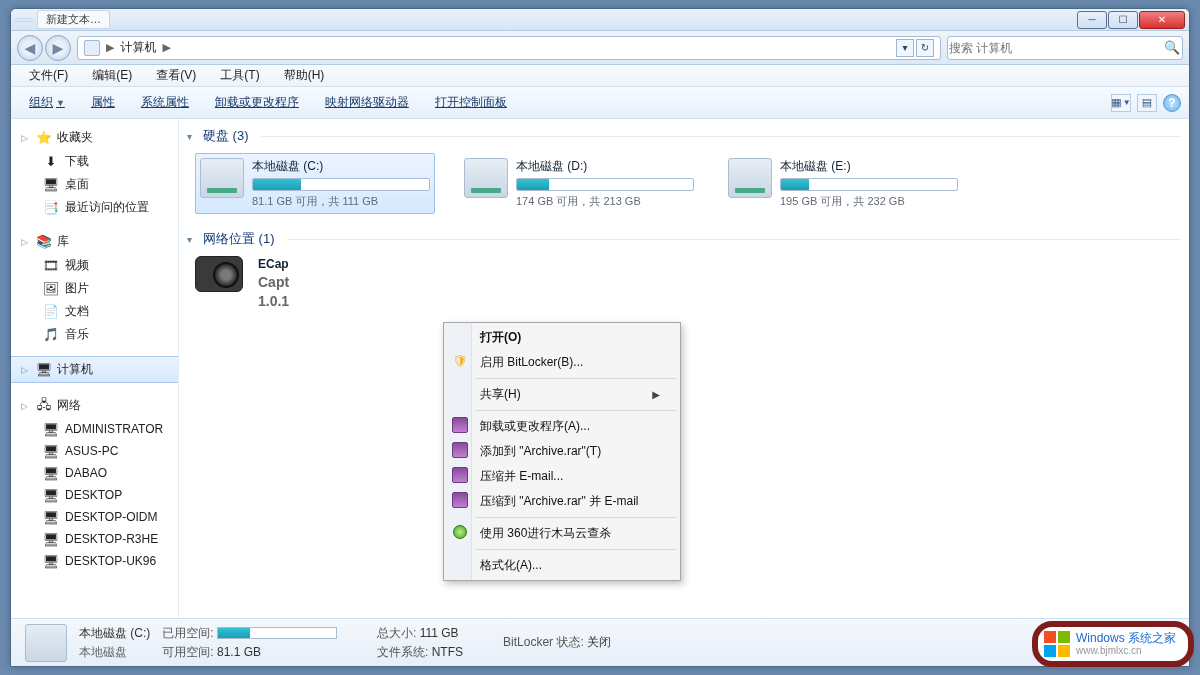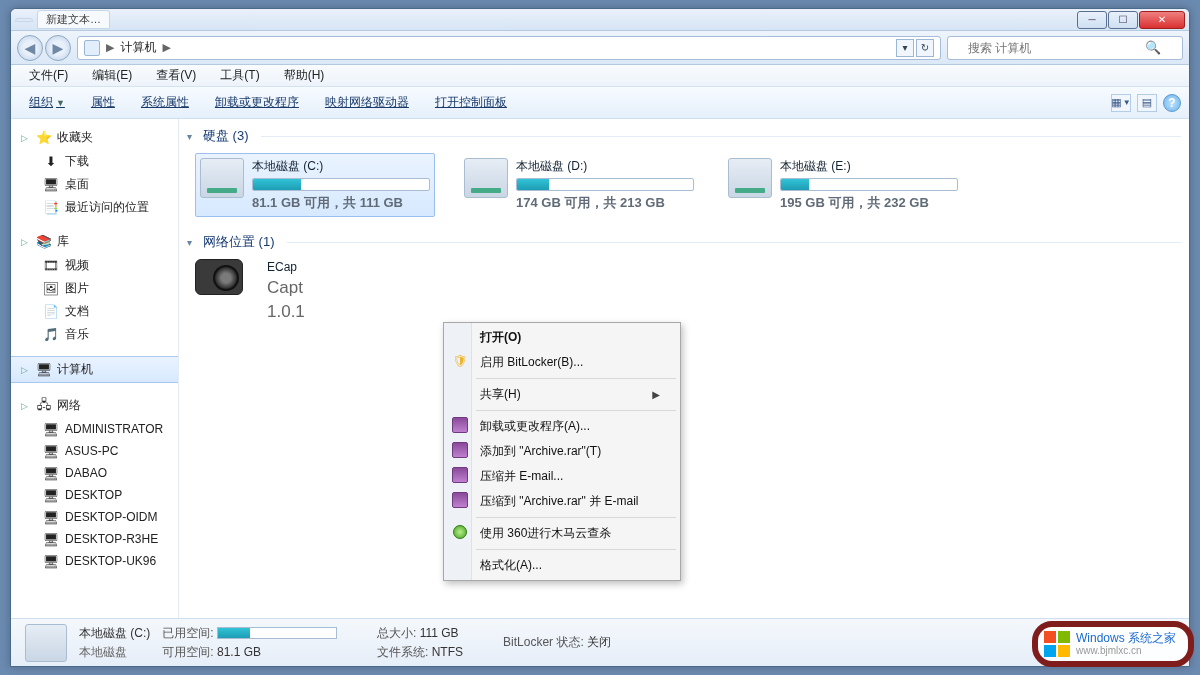--- a/index.html
+++ b/index.html
@@ -27,21 +27,21 @@
 .nav-round { display:flex; gap:2px; }
 .nav-circle { width:26px; height:26px; border-radius:50%; background:radial-gradient(#e8f0fa 40%,#b8cee6);
   border:1px solid #8fa8c4; display:flex; align-items:center; justify-content:center; color:#6f88a6; font-size:14px;}
 .address { flex:1; height:24px; background:#fff; border:1px solid #a6bcd8; border-radius:3px; display:flex; align-items:center; padding:0 6px; gap:6px;}
 .addr-icon { width:16px; height:16px; background:#e2eefb; border:1px solid #9cb6d6; border-radius:2px; display:inline-block;}
 .address .crumb{ font-size:12px; color:#222;}
 .address .sep{ color:#666; font-size:11px;}
 .addr-right{ margin-left:auto; display:flex; gap:2px;}
 .addr-btn{ width:18px; height:18px; border:1px solid #9cb6d6; background:#f0f6fc; font-size:10px; display:flex; align-items:center; justify-content:center; color:#345;}
 .searchbox{ width:236px; height:24px; border:1px solid #a6bcd8; border-radius:3px; background:#fff;
-  display:flex; align-items:center; padding:0 20px; justify-content:space-between;}
+  display:flex; align-items:center; padding:0 1px; justify-content:space-between;}
 .searchbox input{ border:none; outline:none; font-size:12px; flex:1; color:#888; background:transparent;}
 .search-icon{ color:#4a6a8a; font-size:13px;}
 
 .menubar { height:22px; background:linear-gradient(#f9fcff,#edf3fa); border-bottom:1px solid #d4e1ef;
   display:flex; align-items:center; padding:0 8px; gap:4px;}
 .menubar .mi{ font-size:12px; color:#222; padding:2px 10px;}
 
 .toolbar { height:32px; background:linear-gradient(#f6fbff,#e6f0fb); border-bottom:1px solid #cedff0;
   display:flex; align-items:center; padding:0 8px; gap:6px; position:relative;}
 .tbtn{ font-size:12px; color:#1a3a6a; padding:4px 10px; border-radius:3px; white-space:nowrap;text-decoration:underline;}
@@ -65,28 +65,28 @@
 .group-line{ height:1px; background:#e4ecf5; margin-left:6px; flex:1;}
 .drives{ display:flex; gap:24px; padding:6px 6px 0 16px;}
 .drive{ width:240px; display:flex; gap:8px; padding:4px; border:1px solid transparent; border-radius:2px;}
 .drive.sel{ background:linear-gradient(#eaf3ff,#d7e9ff); border-color:#9cc0ee;}
 .drive-icon{ width:44px; height:40px; background:linear-gradient(#e6edf5,#c9d6e4); border:1px solid #a9bcd0; border-radius:3px; position:relative;}
 .drive-icon::after{ content:""; position:absolute; left:6px; right:6px; bottom:4px; height:5px; background:#4a8; border-radius:1px;}
 .drive-info{ flex:1; display:flex; flex-direction:column; gap:3px; font-size:12px;}
 .drive-name{ color:#123;}
 .drive-bar{ height:13px; border:1px solid #a8bcd4; background:#fff; border-radius:2px; position:relative; overflow:hidden;}
 .drive-bar .fill{ position:absolute; left:0; top:0; bottom:0; background:linear-gradient(#31c3d6,#1e9db4);}
-.drive-sub{ color:#606b77; font-size:13px;font-weight:bold;}
-
-.netloc{ display:flex; gap:24px; padding:6px 6px 0 16px;}
+.drive-sub{ color:#606b77; font-size:11px;}
+
+.netloc{ display:flex; gap:15px; padding:6px 6px 0 16px;font-weight:bold;}
 .camera{ width:48px; height:36px; background:#3a3a3a; border-radius:6px; position:relative; border:1px solid #222;}
 .camera::before{ content:""; position:absolute; right:3px; top:5px; width:22px; height:22px; border-radius:50%;
   background:radial-gradient(#7a7a7a 30%, #2a2a2a 70%); border:2px solid #111;}
 .net-info{ font-size:12px; color:#123; line-height:1.4;}
-.net-info .sub{ color:#666; font-size:17px;}
+.net-info .sub{ color:#666; font-size:14px;}
 
 .ctx-menu{ position:absolute; left:264px; top:203px; width:238px; background:#f5f5f5;
   border:1px solid #a8a8a8; box-shadow:2px 3px 7px rgba(0,0,0,.25); padding:2px; font-size:12px;}
 .ctx-iconcol{ position:absolute; left:0; top:0; bottom:0; width:28px; background:#eef2f6; border-right:1px solid #dbe2ea;}
 .ctx-item{ position:relative; padding:4px 18px 4px 34px; color:#111; display:flex; align-items:center; justify-content:space-between;}
 .ctx-item .arrow{ font-size:10px; color:#444;}
 .ctx-item.bold{ font-weight:bold;}
 .ctx-sep{ height:1px; background:#d8d8d8; margin:3px 2px 3px 30px;}
 .ctx-icon{ position:absolute; left:6px; top:3px; width:16px; height:16px; display:flex; align-items:center; justify-content:center; font-size:12px;}
 .rar{ background:linear-gradient(#8a4a9a,#c080d0); border:1px solid #703a80; border-radius:2px;}

